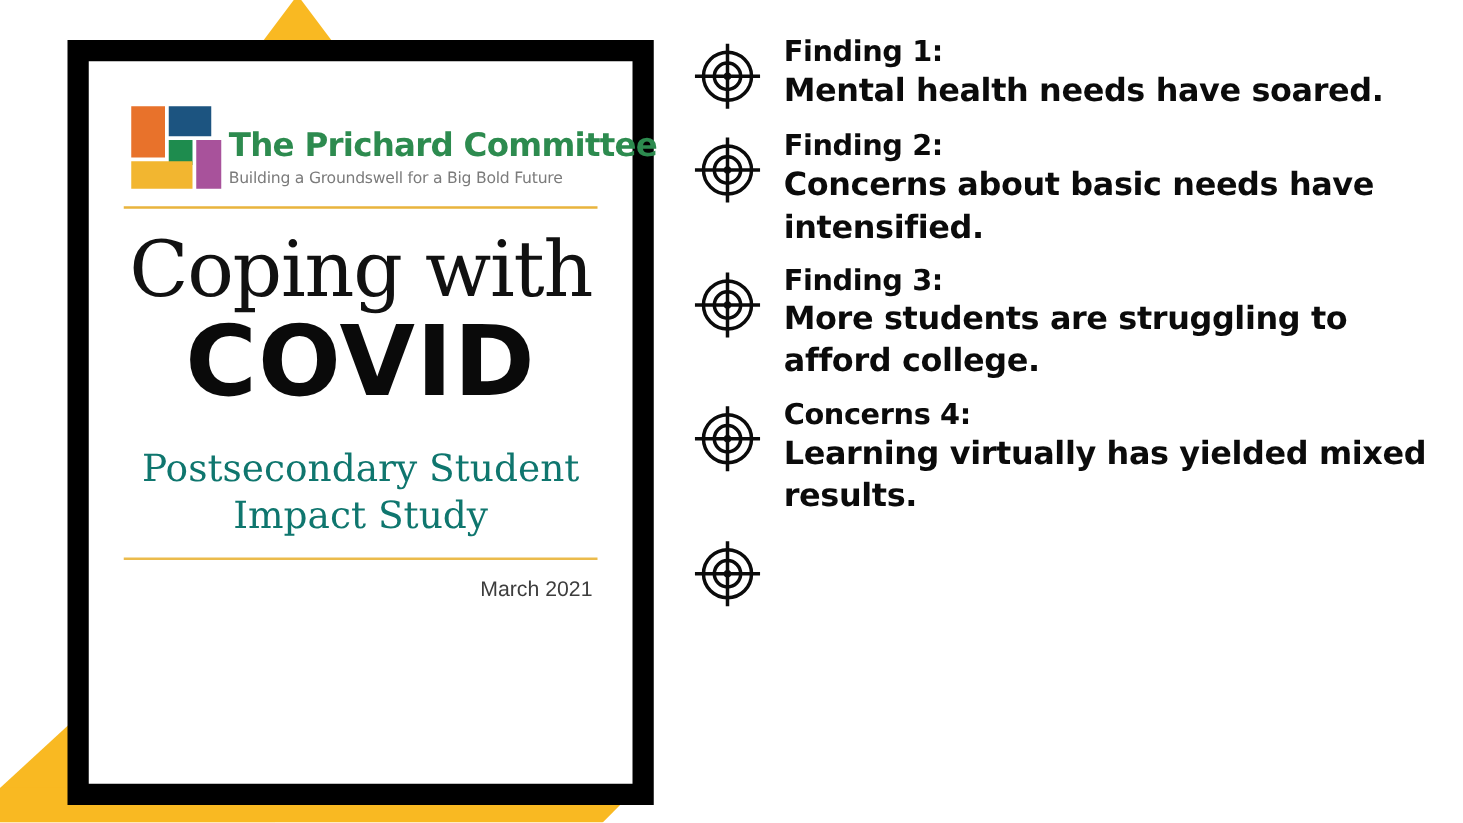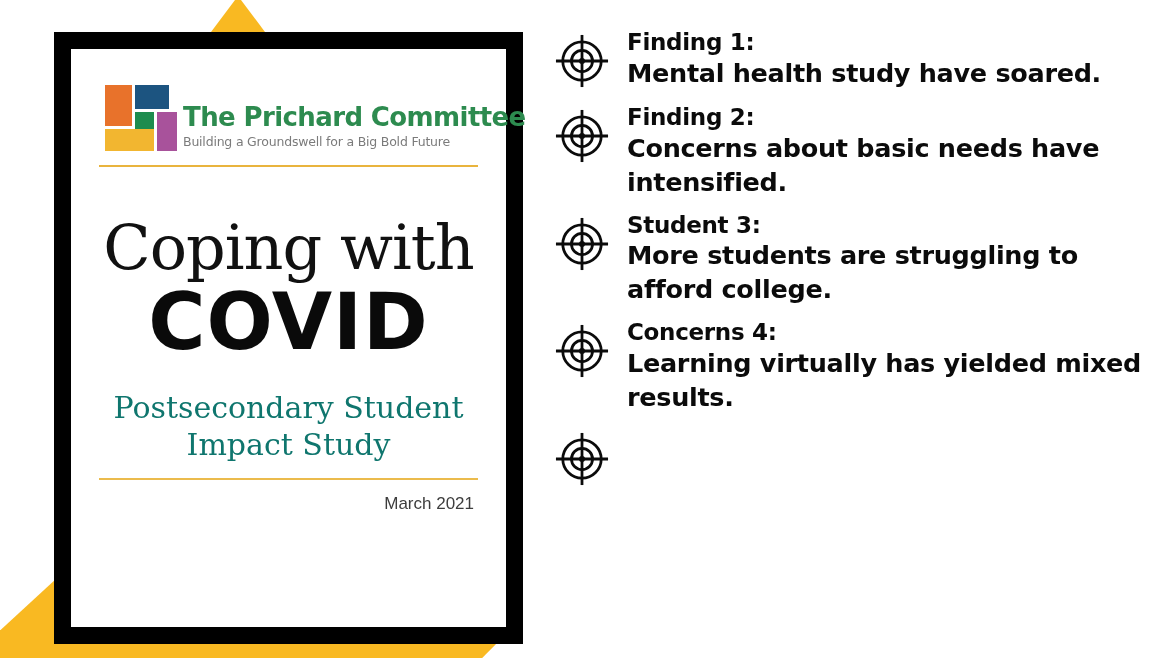--- a/index.html
+++ b/index.html
@@ -124,21 +124,20 @@
   #cover-title-block {
     text-align: center;
     margin-top: 18px;
   }
   #title-line-1 {
     font-family: "DejaVu Serif", serif;
     font-size: 62px;
     line-height: 1.0;
     color: #111111;
     letter-spacing: -1px;
-    margin-top: 32px;
   }
   #title-line-2 {
     font-family: "DejaVu Sans", sans-serif;
     font-weight: bold;
     font-size: 78px;
     line-height: 1.02;
     color: #0A0A0A;
     letter-spacing: 1px;
     margin-top: 4px;
   }
@@ -264,21 +263,21 @@
             <circle cx="50" cy="50" r="31"></circle>
             <circle cx="50" cy="50" r="17"></circle>
             <line x1="50" y1="8" x2="50" y2="92"></line>
             <line x1="8" y1="50" x2="92" y2="50"></line>
           </g>
           <circle cx="50" cy="50" r="3.4" fill="none" stroke="#0B0B0B" stroke-width="3"></circle>
         </svg>
       </span>
       <span class="finding-text">
         <span class="finding-label">Finding 1:</span><br>
-        <span class="finding-statement">Mental health study have soared.</span>
+        <span class="finding-statement">Mental health needs have soared.</span>
       </span>
     </div>
 
     <div class="finding-item">
       <span class="finding-icon">
         <svg viewBox="0 0 100 100" width="62" height="62" aria-hidden="true">
           <g fill="none" stroke="#0B0B0B" stroke-width="4.5">
             <circle cx="50" cy="50" r="31"></circle>
             <circle cx="50" cy="50" r="17"></circle>
             <line x1="50" y1="8" x2="50" y2="92"></line>
@@ -299,21 +298,21 @@
           <g fill="none" stroke="#0B0B0B" stroke-width="4.5">
             <circle cx="50" cy="50" r="31"></circle>
             <circle cx="50" cy="50" r="17"></circle>
             <line x1="50" y1="8" x2="50" y2="92"></line>
             <line x1="8" y1="50" x2="92" y2="50"></line>
           </g>
           <circle cx="50" cy="50" r="3.4" fill="none" stroke="#0B0B0B" stroke-width="3"></circle>
         </svg>
       </span>
       <span class="finding-text">
-        <span class="finding-label">Student 3:</span><br>
+        <span class="finding-label">Finding 3:</span><br>
         <span class="finding-statement">More students are struggling to afford college.</span>
       </span>
     </div>
 
     <div class="finding-item">
       <span class="finding-icon">
         <svg viewBox="0 0 100 100" width="62" height="62" aria-hidden="true">
           <g fill="none" stroke="#0B0B0B" stroke-width="4.5">
             <circle cx="50" cy="50" r="31"></circle>
             <circle cx="50" cy="50" r="17"></circle>

